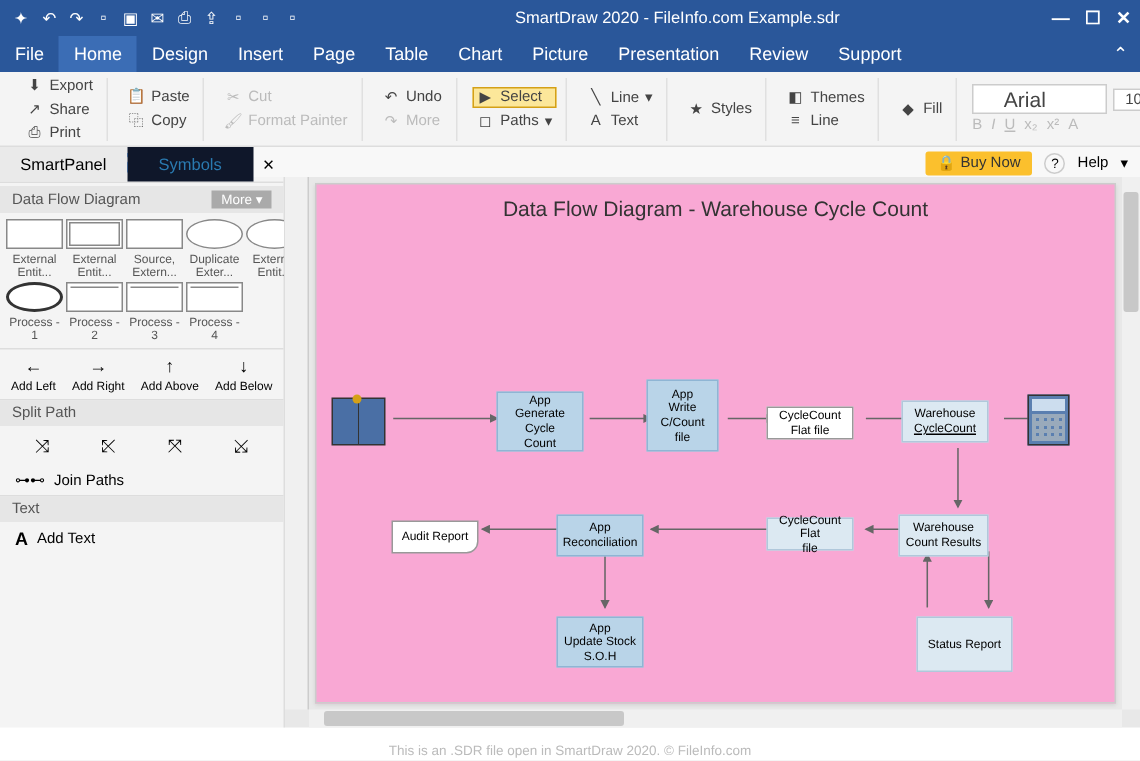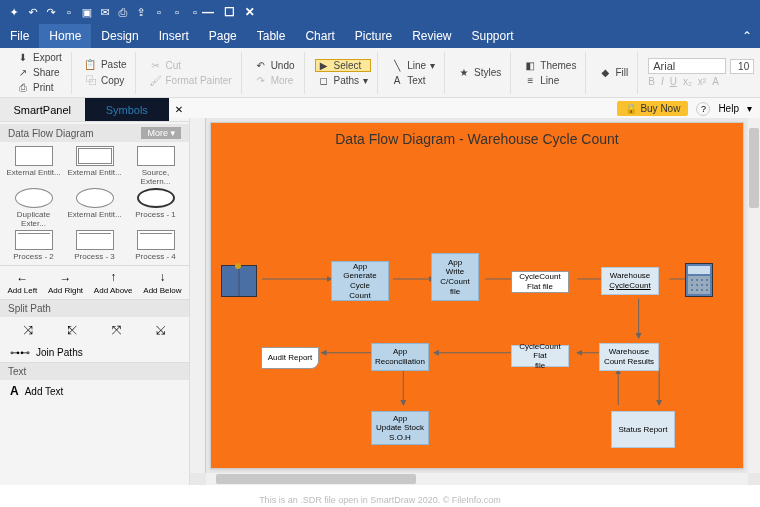--- a/index.html
+++ b/index.html
@@ -18,21 +18,21 @@
 .menubar .arrow { margin-left: auto; margin-right: 8px; color: #fff; cursor: pointer; }
 
 .ribbon { height: 50px; background: #f4f4f4; border-bottom: 1px solid #ddd; display: flex; align-items: center; padding: 4px 8px; font-size: 10px; color: #444; gap: 4px; }
 .ribbon .group { display: flex; flex-direction: column; gap: 2px; padding: 0 6px; border-right: 1px solid #e0e0e0; height: 42px; justify-content: center; }
 .ribbon .group.norule { border-right: none; }
 .ribbon .btn { display: flex; align-items: center; gap: 4px; padding: 1px 3px; cursor: pointer; white-space: nowrap; }
 .ribbon .btn .icn { width: 12px; display: inline-flex; justify-content: center; font-size: 10px; }
 .ribbon .btn.disabled { color: #bbb; }
 .ribbon .btn.sel { background: #fce79a; border: 1px solid #d4a017; padding: 0 2px; }
 .ribbon .fontbox { display: flex; gap: 4px; align-items: center; }
-.ribbon .fontname { border: 1px solid #ccc; background: #fff; padding: 1px 4px; width: 78px; font-size: 11px; }
+.ribbon .fontname { border: 1px solid #ccc; background: #fff; padding: 1px 20px; width: 90px; font-size: 14px; }
 .ribbon .fontsize { border: 1px solid #ccc; background: #fff; padding: 1px 4px; width: 24px; font-size: 10px; text-align: right; }
 .ribbon .fmtrow { display: flex; gap: 6px; color: #bbb; font-size: 10px; }
 
 .toolbar2 { height: 22px; background: #f8f8f8; border-bottom: 1px solid #ddd; display: flex; align-items: center; padding: 0 8px; font-size: 10px; gap: 8px; }
 .toolbar2 .zoom { border: 1px solid #ccc; padding: 1px 4px; background: #fff; display: flex; align-items: center; gap: 2px; }
 .toolbar2 .rulers { display: flex; align-items: center; gap: 3px; }
 .toolbar2 .spacer { flex: 1; }
 .toolbar2 .buynow { background: #fbc02d; color: #333; padding: 2px 8px; border-radius: 2px; font-size: 10px; display: flex; align-items: center; gap: 3px; cursor: pointer; }
 .toolbar2 .help { border: 1px solid #ccc; border-radius: 50%; width: 14px; height: 14px; display: flex; align-items: center; justify-content: center; font-size: 9px; cursor: pointer; }
 
@@ -43,21 +43,21 @@
 
 .sidepanel { width: 190px; background: #f4f4f4; border-right: 1px solid #ddd; display: flex; flex-direction: column; font-size: 10px; }
 .sidetabs { display: flex; height: 24px; border-bottom: 1px solid #ddd; position: relative; top: -20px; margin-bottom: -20px; }
 .sidetabs .stab { flex: 1; display: flex; align-items: center; justify-content: center; font-size: 11px; cursor: pointer; background: #eaeaea; }
 .sidetabs .stab.active { background: #0f172a; color: #2a7ab0; }
 .sidetabs .close { width: 20px; display: flex; align-items: center; justify-content: center; cursor: pointer; }
 
 .panelbody { flex: 1; overflow-y: auto; padding: 2px 0; }
 .section-hdr { background: #e6e6e6; padding: 3px 8px; display: flex; align-items: center; justify-content: space-between; font-size: 10px; color: #555; }
 .section-hdr .more { background: #aaa; color: #fff; padding: 1px 6px; font-size: 9px; cursor: pointer; }
-.shapegrid { display: grid; grid-template-columns: repeat(3, 1fr); gap: 2px; padding: 4px; }
+.shapegrid { display: grid; grid-template-columns: repeat(5, 1fr); gap: 2px; padding: 4px; }
 .shapecell { display: flex; flex-direction: column; align-items: center; gap: 2px; font-size: 8px; color: #555; text-align: center; }
 .shapecell .shp { width: 38px; height: 20px; border: 1px solid #888; background: #fff; }
 .shapecell .shp.oval { border-radius: 50%; }
 .shapecell .shp.dbl { border: 3px double #888; }
 .shapecell .shp.thick { border: 2px solid #333; border-radius: 50%; }
 .shapecell .shp.rect2 { border: 1px solid #888; position: relative; }
 .shapecell .shp.rect2::after { content:''; position:absolute; inset:2px; border-top:1px solid #888; }
 
 .addrow { display: flex; justify-content: space-around; padding: 4px 2px; border-top: 1px solid #ddd; }
 .addbtn { display: flex; flex-direction: column; align-items: center; gap: 2px; font-size: 8px; cursor: pointer; }
@@ -66,21 +66,21 @@
 .sect2 { border-top: 1px solid #ddd; }
 .sect2 .hdr2 { background: #e6e6e6; padding: 3px 8px; font-size: 10px; color: #555; }
 .splitrow { display: flex; justify-content: space-around; padding: 6px; }
 .spliticn { font-size: 12px; cursor: pointer; }
 .joinrow { display: flex; align-items: center; gap: 6px; padding: 4px 10px; font-size: 10px; }
 .textrow { display: flex; align-items: center; gap: 6px; padding: 4px 10px; font-size: 10px; }
 .linerow { display: flex; align-items: center; gap: 6px; padding: 4px 10px; font-size: 10px; }
 
 .canvas-wrap { flex: 1; background: #e8e8e8; position: relative; overflow: hidden; }
 .vruler { position: absolute; left: 0; top: 0; bottom: 12px; width: 16px; background: #f0f0f0; border-right: 1px solid #ccc; }
-.canvas { position: absolute; left: 20px; top: 4px; right: 16px; bottom: 16px; background: #f97316; border: 1px solid #ccc; box-shadow: 0 1px 3px rgba(0,0,0,0.1); }
+.canvas { position: absolute; left: 20px; top: 4px; right: 16px; bottom: 16px; background: #f9a8d4; border: 1px solid #ccc; box-shadow: 0 1px 3px rgba(0,0,0,0.1); }
 .vscroll { position: absolute; right: 0; top: 0; bottom: 12px; width: 12px; background: #f0f0f0; }
 .vscroll .thumb { position: absolute; top: 10px; left: 1px; right: 1px; height: 80px; background: #c8c8c8; border-radius: 2px; }
 .hscroll { position: absolute; left: 16px; right: 12px; bottom: 0; height: 12px; background: #f0f0f0; }
 .hscroll .thumb { position: absolute; left: 10px; top: 1px; bottom: 1px; width: 200px; background: #c8c8c8; border-radius: 2px; }
 
 .diag-title { text-align: center; font-size: 14px; color: #333; padding: 8px 0 4px; }
 
 .flow { position: relative; width: 100%; height: calc(100% - 30px); }
 .node { position: absolute; font-size: 8px; text-align: center; display: flex; flex-direction: column; align-items: center; justify-content: center; padding: 2px; line-height: 1.2; }
 .node.proc { background: #b9d4e8; border: 1px solid #8fb5d4; }
@@ -109,36 +109,38 @@
     <span>↷</span>
     <span>▫</span>
     <span>▣</span>
     <span>✉</span>
     <span>⎙</span>
     <span>⇪</span>
     <span>▫</span>
     <span>▫</span>
     <span>▫</span>
   </div>
+  <div class="title">SmartDraw 2020 - FileInfo.com Example.sdr</div>
   <div class="winctrl">
     <span>—</span>
     <span>☐</span>
     <span>✕</span>
   </div>
 </div>
 
 <div class="menubar">
   <div class="mitem">File</div>
   <div class="mitem active">Home</div>
   <div class="mitem">Design</div>
   <div class="mitem">Insert</div>
   <div class="mitem">Page</div>
   <div class="mitem">Table</div>
   <div class="mitem">Chart</div>
   <div class="mitem">Picture</div>
+  <div class="mitem">Presentation</div>
   <div class="mitem">Review</div>
   <div class="mitem">Support</div>
   <span class="arrow">⌃</span>
 </div>
 
 <div class="ribbon">
   <div class="group">
     <div class="btn">
         <span class="icn">⬇</span>
         <span>Export</span>

